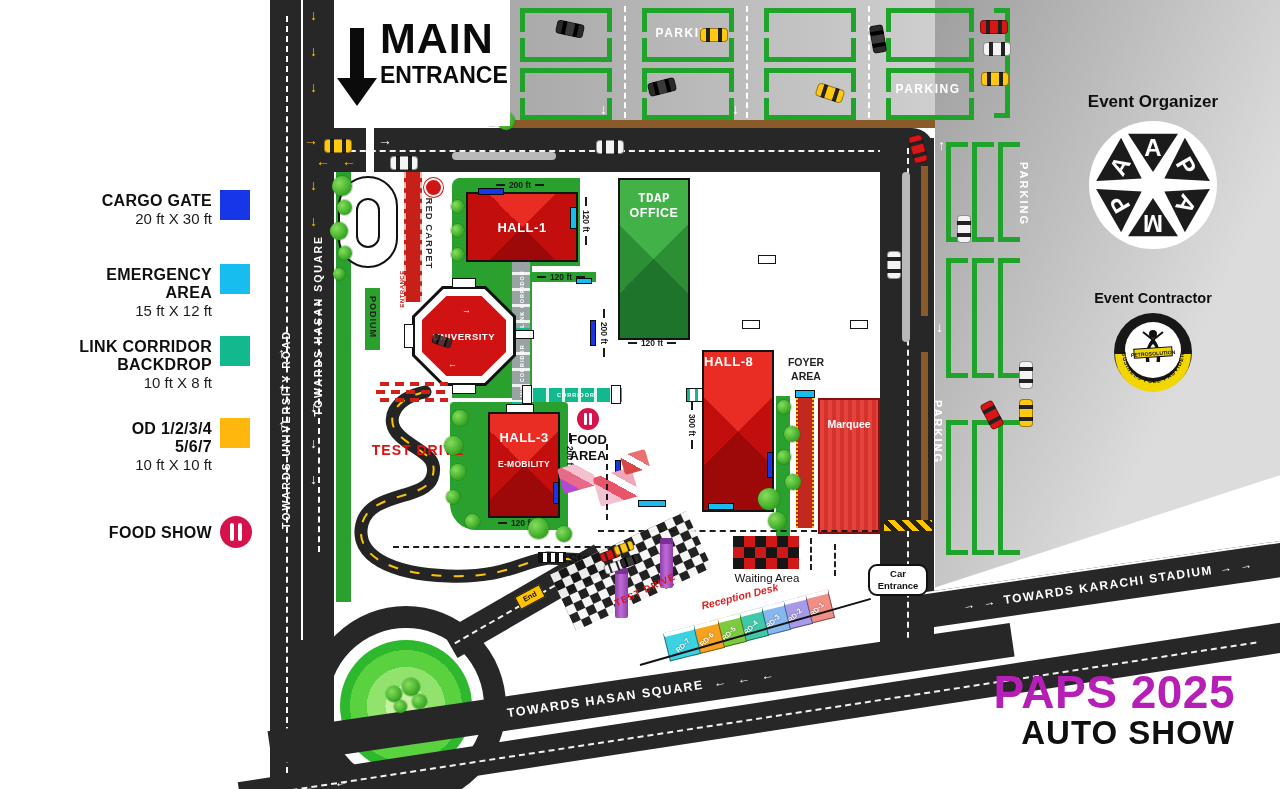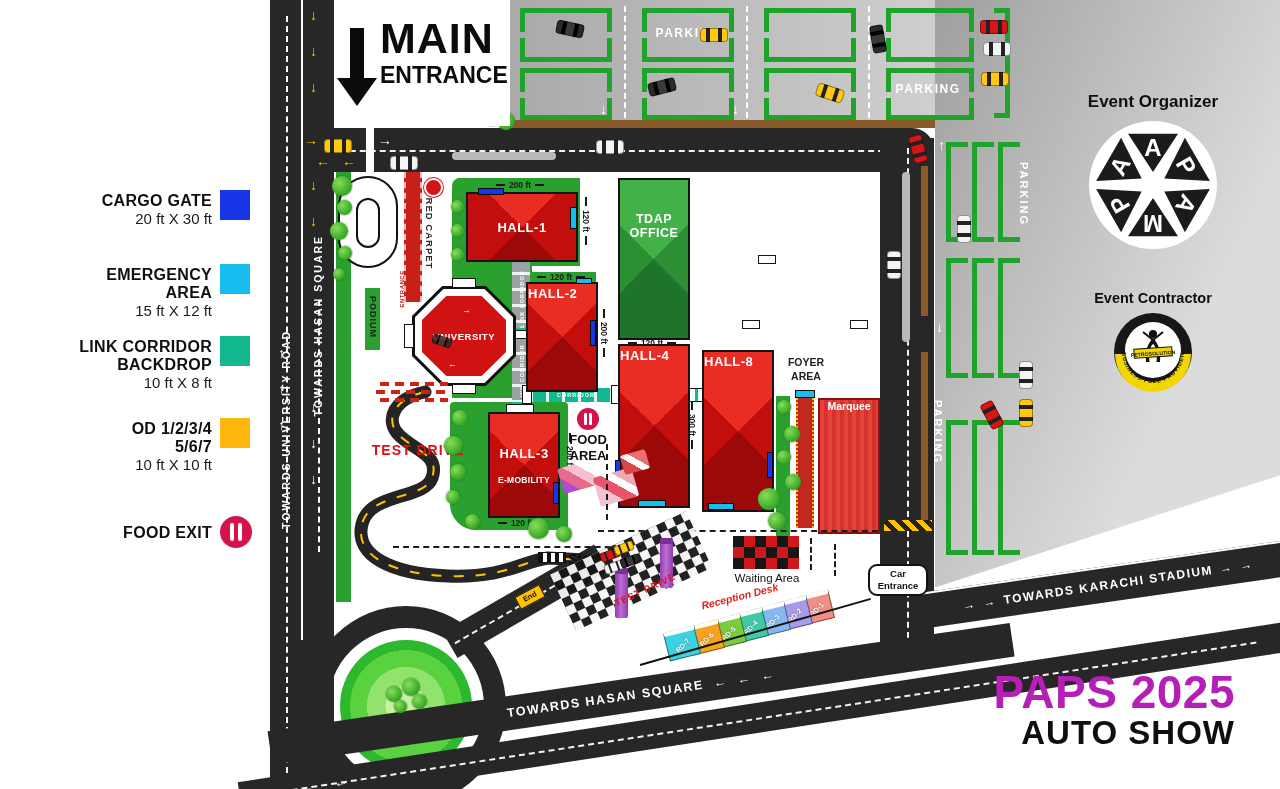--- a/index.html
+++ b/index.html
@@ -158,49 +158,43 @@
       <i></i>
     </div>
   <div class="gate" style="left: 478px; top: 188px; width: 26px; height: 7px; background-color: rgb(22, 54, 232);"></div>
   <div class="gate" style="left: 570px; top: 207px; width: 7px; height: 22px; background-color: rgb(24, 189, 240);"></div>
   <div class="meas rot90" style="left:556px;top:216px;width:60px;">
       <i></i>
       <span>120 ft</span>
       <i></i>
     </div>
 
-  <div class="hall" style="left:526px;top:282px;width:68px;height:106px;">
-    <span class="hlabel" style="margin-top:14px;">HALL-2</span>
-  </div>
   <div class="meas" style="left:526px;top:272px;width:70px;">
       <i></i>
       <span>120 ft</span>
       <i></i>
     </div>
   <div class="gate" style="left: 576px; top: 278px; width: 16px; height: 6px; background-color: rgb(24, 189, 240);"></div>
   <div class="gate" style="left: 590px; top: 320px; width: 6px; height: 26px; background-color: rgb(22, 54, 232);"></div>
   <div class="meas rot90" style="left:574px;top:328px;width:60px;">
       <i></i>
       <span>200 ft</span>
       <i></i>
     </div>
 
   <div class="gbuild" style="left:618px;top:178px;width:68px;height:158px;text-align:center;">
-    <div class="hlabel" style="margin-top:32px;font-size:12.5px;">TDAP</div>
+    <div class="hlabel" style="margin-top:12px;font-size:12.5px;font-family:Liberation Mono, monospace;">TDAP</div>
     <div class="hlabel" style="font-size:12.5px;">OFFICE</div>
   </div>
   <div class="meas" style="left:618px;top:338px;width:68px;">
       <i></i>
       <span>120 ft</span>
       <i></i>
     </div>
 
-  <div class="hall" style="left:618px;top:344px;width:68px;height:160px;">
-    <span class="hlabel" style="margin-top:18px;">HALL-4</span>
-  </div>
   <div class="gate" style="left: 615px; top: 460px; width: 6px; height: 26px; background-color: rgb(22, 54, 232);"></div>
   <div class="gate" style="left: 638px; top: 500px; width: 28px; height: 7px; background-color: rgb(24, 189, 240);"></div>
   <div class="meas rot90" style="left:662px;top:420px;width:60px;">
       <i></i>
       <span>300 ft</span>
       <i></i>
     </div>
 
   <div class="hall" style="left:702px;top:350px;width:68px;height:158px;">
     <span class="hlabel" style="margin-top:18px;">HALL-8</span>
@@ -212,25 +206,25 @@
   <div class="cap" style="left:742px;top:320px;width:18px;height:9px;"></div>
   <div class="cap" style="left:850px;top:320px;width:18px;height:9px;"></div>
 
   <div class="abs" style="left:782px;top:356px;width:48px;text-align:center;color:#222;font-weight:bold;font-size:10.5px;line-height:1.3;">
     <div>FOYER</div>
     <div>AREA</div>
   </div>
   <div class="gate" style="left: 795px; top: 390px; width: 20px; height: 8px; background-color: rgb(24, 189, 240);"></div>
   <div class="abs" style="left:796px;top:398px;width:14px;height:130px;background:#c3281f;border-left:2px dotted #ffc400;border-right:2px dotted #ffc400;"></div>
   <div class="abs" style="left:818px;top:398px;width:58px;height:132px;border:2px solid #8a0f0f;background:repeating-linear-gradient(90deg,#e5423c 0 4px,#d4322c 4px 8px);">
-    <div style="color:#fff;font-weight:bold;font-size:10.5px;text-align:center;">Marquee</div>
+    <div style="color:#fff;font-weight:bold;font-size:10.5px;text-align:center;margin-top:18px;">Marquee</div>
   </div>
 
   <div class="hall" style="left:488px;top:412px;width:68px;height:102px;text-align:center;">
-    <div class="hlabel" style="margin-top:32px;">HALL-3</div>
+    <div class="hlabel" style="margin-top:16px;">HALL-3</div>
     <div class="hlabel" style="font-size:8.5px;margin-top:14px;letter-spacing:.3px;">E-MOBILITY</div>
   </div>
   <div class="gate" style="left: 553px; top: 482px; width: 6px; height: 22px; background-color: rgb(22, 54, 232);"></div>
   <div class="meas" style="left:488px;top:518px;width:68px;">
       <i></i>
       <span>120 ft</span>
       <i></i>
     </div>
   <div class="meas rot90" style="left:540px;top:452px;width:60px;">
       <i></i>
@@ -429,21 +423,21 @@
       <div class="legend-size">10 ft X 8 ft</div>
     </div>
     <div class="abs" style="left: 160px; top: 152px; width: 30px; height: 30px; background-color: rgb(18, 185, 142);"></div>
     <div class="abs" style="left:0;top:236px;width:152px;">
       <div class="legend-label">OD 1/2/3/4</div>
       <div class="legend-label">5/6/7</div>
       <div class="legend-size">10 ft X 10 ft</div>
     </div>
     <div class="abs" style="left: 160px; top: 234px; width: 30px; height: 30px; background-color: rgb(255, 182, 13);"></div>
     <div class="abs" style="left:0;top:340px;width:152px;">
-      <div class="legend-label">FOOD EXIT</div>
+      <div class="legend-label">FOOD SHOW</div>
     </div>
     <div class="abs" style="left: 160px; top: 332px; width: 32px; height: 32px; border-radius: 50%; background-color: rgb(213, 19, 74);">
       <div style="position:absolute;left:10px;top:7px;width:4px;height:18px;background:#fff;border-radius:2px;"></div>
       <div style="position:absolute;left:18px;top:7px;width:4px;height:18px;background:#fff;border-radius:2px;"></div>
     </div>
   </div>
 
   <div class="abs" style="left:334px;top:0;width:176px;height:126px;background:#fff;">
     <div>
       <div style="position:absolute;left:16px;top:28px;width:14px;height:52px;background:#0b0b0b;"></div>

